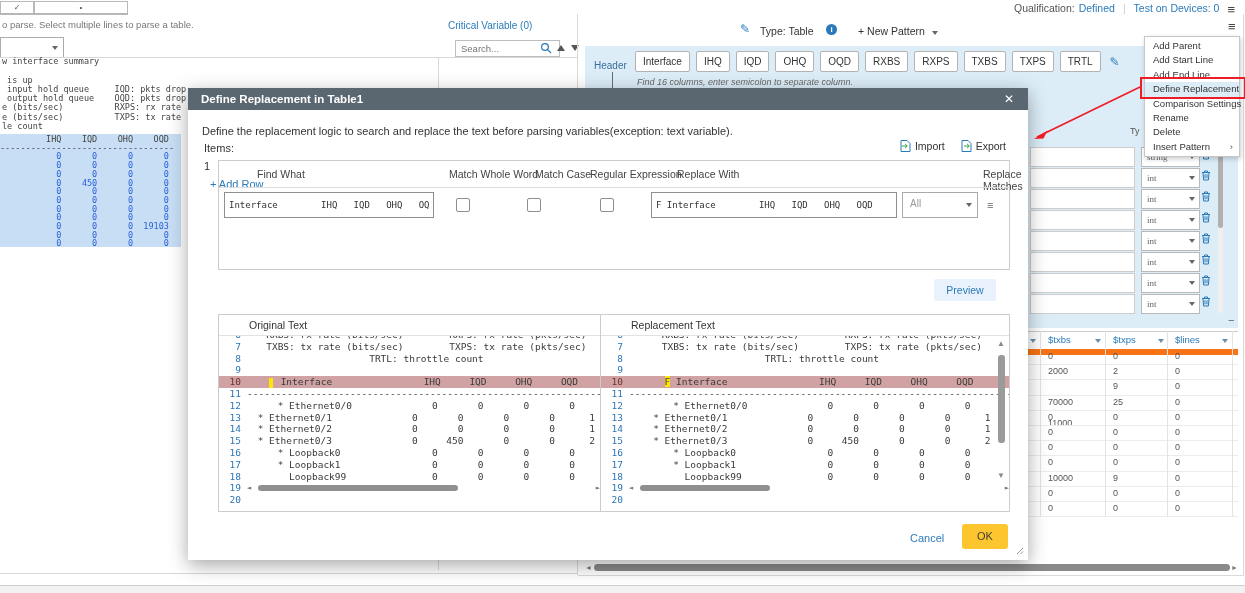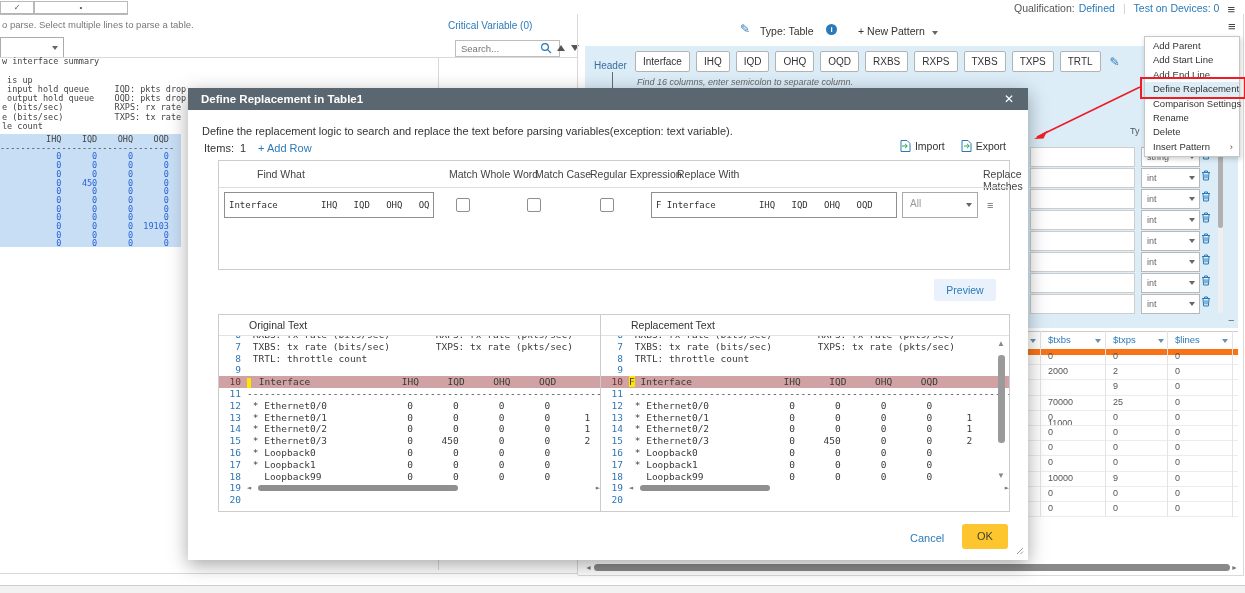--- a/index.html
+++ b/index.html
@@ -43,21 +43,21 @@
   .band{position:absolute;left:585px;top:46px;width:653px;height:43px;background:#dcedf8;}
   .band-label{position:absolute;left:9px;top:14px;font-size:10px;color:#3b6e9e;}
   .band-tick{position:absolute;left:27px;top:26px;width:1px;height:16px;background:#6a6a6a;}
   #chips{position:absolute;left:50px;top:5px;display:flex;align-items:center;}
   .chip{display:inline-flex;align-items:center;height:19px;padding:0 7px;margin-right:6px;
         border:1px solid #b3b3b3;border-radius:2px;background:#fff;font-size:10px;color:#333;}
   .bandnote{position:absolute;left:52px;top:31px;font-size:9px;font-style:italic;color:#666;}
   .varsbg{position:absolute;left:1028px;top:89px;width:210px;height:239px;background:#dcedf8;}
   .vr-input{position:absolute;left:2px;width:103px;height:18px;background:#fff;border:1px solid #cdcdcd;}
   .vr-select{position:absolute;left:113px;width:52px;height:18px;background:#fff;border:1px solid #b9b9b9;
-             font-size:9px;color:#666;line-height:18px;padding-left:5px;}
+             font-size:9px;color:#666;line-height:18px;padding-left:5px;font-family:Liberation Serif, serif;}
   .vr-trash{position:absolute;left:173px;width:12px;height:14px;}
   .ty-partial{position:absolute;left:1130px;top:126px;font-size:9px;color:#555;}
   .minus{position:absolute;left:1228px;top:314px;color:#666;font-size:11px;}
   .dtable{position:absolute;left:1028px;top:331px;width:210px;height:186px;}
   .dt-head{position:absolute;top:0;left:0;width:210px;height:17px;border-top:1px solid #ccc;border-bottom:6px solid #f97316;background:#fff;}
   .dt-h{position:absolute;top:2px;font-size:9.5px;color:#2a7ab9;}
   .dt-chev{position:absolute;top:7px;border-top-color:#6b8fae;}
   .dtsep{position:absolute;top:0;width:1px;height:186px;background:#e3e3e3;}
   .dt-row{position:absolute;left:0;width:210px;height:15.2px;border-bottom:1px solid #ececec;}
   .dt-c{position:absolute;top:2px;font-size:9px;color:#555;}
@@ -73,21 +73,21 @@
   .mi.hl{background:#dcedf8;}
   .mi .sub{position:absolute;right:6px;top:0;color:#555;}
   .redbox{position:absolute;left:1140px;top:77px;width:102px;height:18px;border:2px solid #ee1c25;z-index:35;}
   
   .modal{position:absolute;left:188px;top:88px;width:840px;height:472px;background:#fff;
          box-shadow:0 5px 18px rgba(0,0,0,.35);z-index:40;}
   .m-title{position:absolute;left:0;top:0;width:100%;height:22px;background:#5b6770;color:#fff;
            font-size:11.5px;font-weight:bold;line-height:22px;padding-left:13px;box-sizing:border-box;}
   .m-close{position:absolute;right:14px;top:0;color:#fff;font-size:12px;font-weight:normal;cursor:pointer;line-height:22px;}
   .m-desc{position:absolute;left:14px;top:37px;font-size:11px;color:#333;}
-  .m-items{position:absolute;left:16px;top:54px;font-size:11px;display:flex;gap:6px;}
+  .m-items{position:absolute;left:16px;top:54px;font-size:11px;display:flex;gap:6px;flex-direction:column;}
   .m-impexp{position:absolute;right:22px;top:52px;display:flex;gap:16px;font-size:10.5px;align-items:center;}
   .m-impexp .ie{display:flex;gap:4px;align-items:center;cursor:pointer;}
   .m-grid{position:absolute;left:30px;top:72px;width:790px;height:108px;border:1px solid #ccc;}
   .g-h{position:absolute;top:7px;font-size:10.5px;color:#444;margin-left:28px;}
   .g-hline{position:absolute;left:0;top:26px;width:100%;height:1px;background:#ddd;}
   .g-input{position:absolute;border:1px solid #8f8f8f;background:#fff;height:24px;
            font-family:"DejaVu Sans Mono",monospace;font-size:9px;padding:0 4px;color:#333;}
   .cb{position:absolute;width:12px;height:12px;border:1px solid #8f8f8f;border-radius:2px;background:#fff;top:37px;}
   .g-select{position:absolute;left:683px;top:31px;width:74px;height:24px;border:1px solid #a9a9a9;background:#fff;}
   .g-select .txt{position:absolute;left:7px;top:5px;color:#999;font-size:10px;}
@@ -95,21 +95,21 @@
   .m-preview{position:absolute;left:746px;top:191px;width:62px;height:22px;background:#e9f2fc;color:#2a7ab9;
              font-size:10.5px;text-align:center;line-height:22px;border-radius:2px;cursor:pointer;}
   .m-panels{position:absolute;left:30px;top:226px;width:790px;height:196px;border:1px solid #ccc;display:flex;}
   .pnl{position:relative;height:100%;}
   .pnl.left{width:381px;border-right:1px solid #ccc;}
   .pnl.right{width:408px;}
   .pnl-title{height:20px;line-height:20px;padding-left:30px;font-size:10.5px;color:#333;border-bottom:1px solid #e2e2e2;}
   .pnl-body{position:relative;height:174px;overflow:hidden;}
   .cl{display:flex;height:11.8px;line-height:11.8px;font-family:"DejaVu Sans Mono",monospace;font-size:9.5px;}
   .cl .ln{width:22px;text-align:right;padding-right:6px;color:#2e75b6;flex:none;}
-  .cl .ct{flex:1;white-space:pre;overflow:hidden;color:#3a3a3a;}
+  .cl .ct{flex:1;white-space:pre;overflow:hidden;color:#3a3a3a;text-align:center;}
   .cl.clip-top{margin-top:-7px;color:#999;}
   .cl.hlrow{background:#d0a2a3;}
   .cl.hlrow .ln{color:#6e3434;}
   .ymark{display:inline-block;width:4px;height:10px;background:#ffe600;vertical-align:middle;margin-right:2px;}
   .ychar{background:#ffe600;}
   .cl.scrollline .ct{display:flex;align-items:center;}
   .strack{flex:1;position:relative;height:8px;margin:0 5px;}
   .sthumb{position:absolute;left:2px;top:1px;height:6px;background:#8f8f8f;border-radius:3px;}
   .pv-scroll{position:absolute;right:3px;top:24px;width:9px;height:146px;}
   .pv-up{position:absolute;top:0;left:0;color:#888;font-size:8px;}

